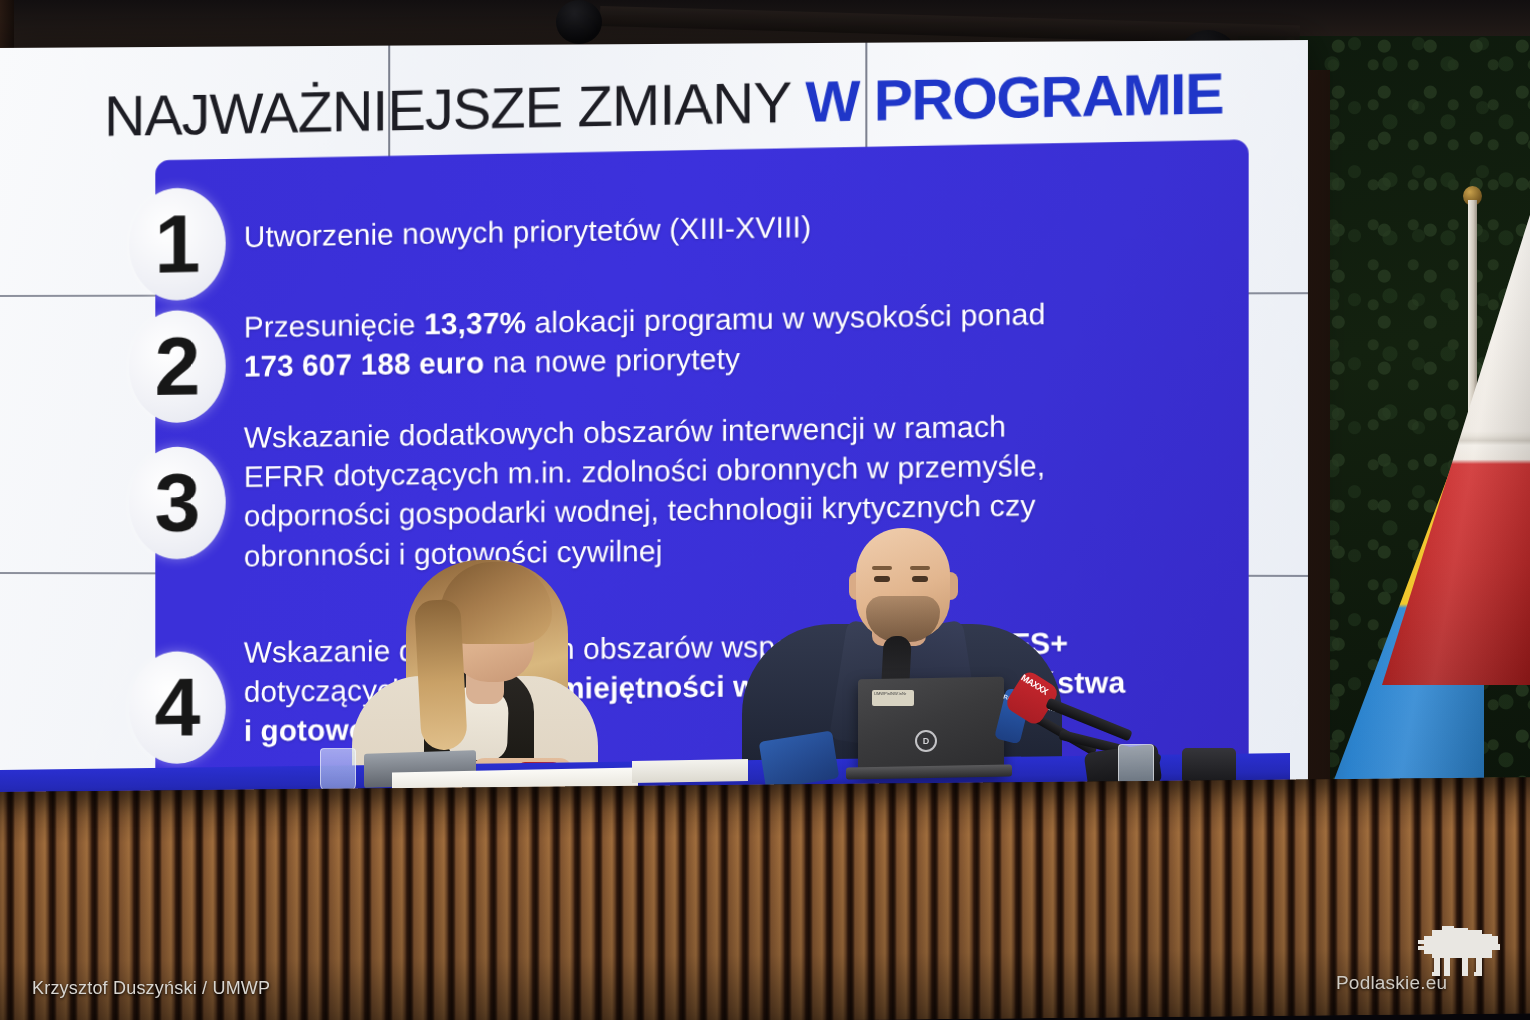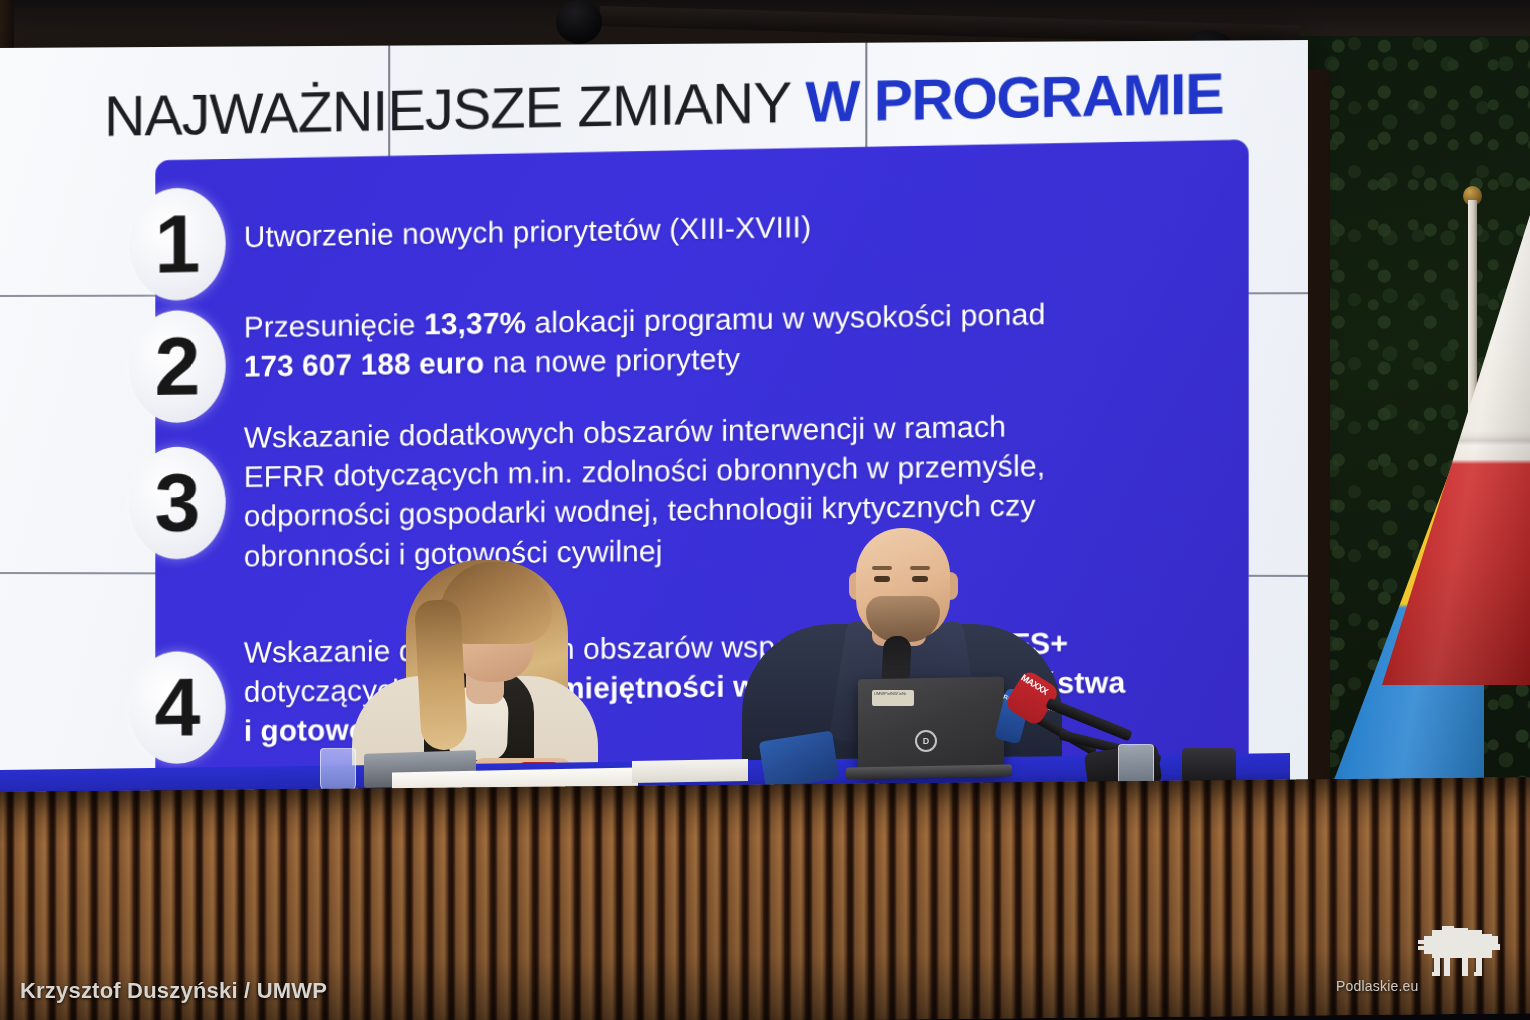--- a/index.html
+++ b/index.html
@@ -367,29 +367,29 @@
     transform:skewY(-1deg);
   }
   .lap-left{
     position:absolute; left:364px; top:752px; width:112px; height:34px;
     background:linear-gradient(180deg,#9aa0a8,#5f646c);
     border-radius:3px; transform:skewY(-2deg);
   }
 
   
   .credit{
-    position:absolute; left:20px; top:978px;
-    color:#d8d5d0; font-size:22px; font-weight:700;
+    position:absolute; left:32px; top:978px;
+    color:#d8d5d0; font-size:18px; font-weight:400;
     letter-spacing:.2px;
     text-shadow:0 1px 3px rgba(0,0,0,.85);
   }
   .watermark{ position:absolute; right:24px; bottom:16px; width:170px; height:86px; }
   .wm-text{
     position:absolute; left:0; bottom:10px;
-    color:#cfcbc4; font-size:14px; letter-spacing:.2px;
+    color:#cfcbc4; font-size:19px; letter-spacing:.2px;
     text-shadow:0 1px 3px rgba(0,0,0,.8);
   }
   .wm-bison{ position:absolute; right:0; top:0; width:92px; height:66px; }
 </style>
 </head>
 <body>
 
 <div id="stage">
 
   <div class="room-ceiling"></div>

